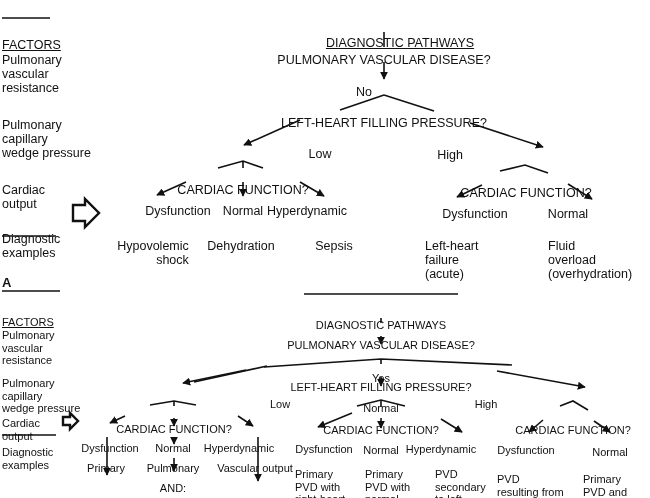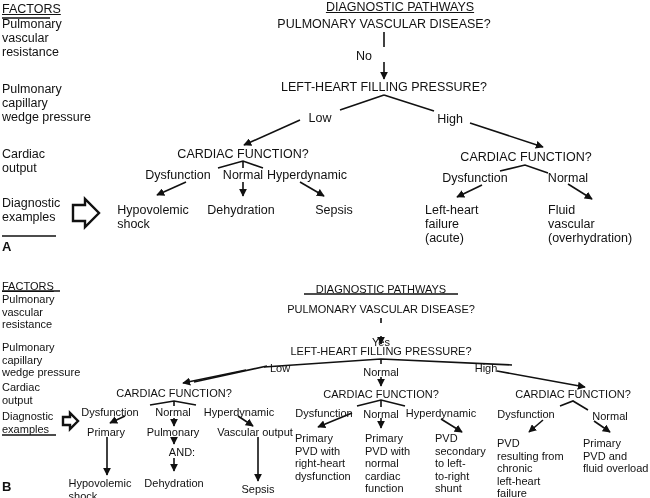--- a/index.html
+++ b/index.html
@@ -1,20 +1,20 @@
 <!DOCTYPE html>
 <html><head>
 <meta charset="utf-8">
 <style>
   html, body { margin: 0; padding: 0; background: #ffffff; }
   body { width: 650px; height: 498px; position: relative; overflow: hidden;
          font-family: "Liberation Sans", sans-serif; color: #111; }
-  .t { position: absolute; font-size: 12.5px; line-height: 14px; white-space: pre; }
+  .t { position: absolute; font-size: 12.5px; line-height: 14px; white-space: pre; margin-top: 36px; }
   .sm { font-size: 11px; line-height: 12.5px; }
-  .c { transform: translateX(-50%); text-align: left; }
+  .c { transform: translateX(-50%); text-align: right; }
   .u { text-decoration: underline; }
   .bold { font-weight: bold; font-size: 13px; }
   svg { position: absolute; left: 0; top: 0; }
   svg line, svg path { stroke: #111; stroke-width: 1.6; fill: none; }
   .thick { stroke-width: 2.4; }
 </style>
 </head>
 <body>
 
 <svg width="650" height="498">
@@ -98,21 +98,21 @@
 <div class="t c" style="left:241px;top:203px">Dehydration</div>
 <div class="t c" style="left:334px;top:203px">Sepsis</div>
 
 <div class="t c" style="left:526px;top:150px">CARDIAC FUNCTION?</div>
 <div class="t c" style="left:475px;top:171px">Dysfunction</div>
 <div class="t c" style="left:568px;top:171px">Normal</div>
 <div class="t" style="left:425px;top:203px">Left-heart
 failure
 (acute)</div>
 <div class="t" style="left:548px;top:203px">Fluid
-vascular
+overload
 (overhydration)</div>
 
 <div class="t bold" style="left:2px;top:240px">A</div>
 
 <div class="t u sm" style="left:2px;top:280px">FACTORS</div>
 <div class="t sm" style="left:2px;top:293px">Pulmonary
 vascular
 resistance</div>
 <div class="t sm" style="left:2px;top:341px">Pulmonary
 capillary
@@ -129,21 +129,21 @@
 <div class="t sm c" style="left:280px;top:362px">Low</div>
 <div class="t sm c" style="left:381px;top:366px">Normal</div>
 <div class="t sm c" style="left:486px;top:362px">High</div>
 
 <div class="t sm c" style="left:174px;top:387px">CARDIAC FUNCTION?</div>
 <div class="t sm c" style="left:110px;top:406px">Dysfunction</div>
 <div class="t sm c" style="left:173px;top:406px">Normal</div>
 <div class="t sm c" style="left:239px;top:406px">Hyperdynamic</div>
 <div class="t sm c" style="left:106px;top:426px">Primary</div>
 <div class="t sm c" style="left:173px;top:426px">Pulmonary</div>
-<div class="t sm c" style="left:182px;top:446px">AND:</div>
+<div class="t sm c" style="left:173px;top:446px">AND:</div>
 <div class="t sm c" style="left:255px;top:426px">Vascular output</div>
 <div class="t sm c" style="left:100px;top:477px">Hypovolemic
 shock</div>
 <div class="t sm c" style="left:174px;top:477px">Dehydration</div>
 <div class="t sm c" style="left:258px;top:483px">Sepsis</div>
 
 <div class="t sm c" style="left:381px;top:388px">CARDIAC FUNCTION?</div>
 <div class="t sm c" style="left:324px;top:407px">Dysfunction</div>
 <div class="t sm c" style="left:381px;top:408px">Normal</div>
 <div class="t sm c" style="left:441px;top:407px">Hyperdynamic</div>

